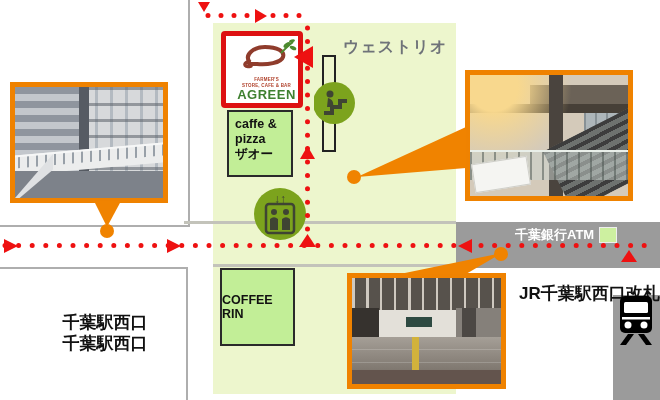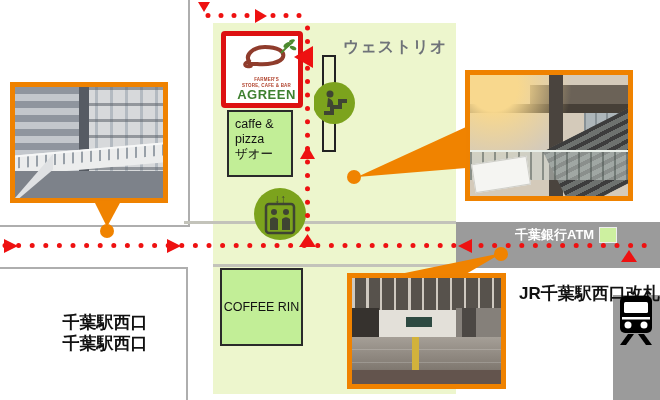--- a/index.html
+++ b/index.html
@@ -16,23 +16,23 @@
   .street-line{height:3px;background:#c3c3ba;}
   #street-line-a{left:184px;top:221px;width:272px;}
   #street-line-b{left:213px;top:264px;width:243px;}
   
   #building-label{left:343px;top:37px;font-size:16px;font-weight:bold;color:#6f7379;letter-spacing:1px;}
   #rotary-label{left:25px;top:312px;width:160px;text-align:center;font-size:17px;font-weight:bold;color:#111;line-height:21px;}
   #atm-label{left:515px;top:226px;font-size:13px;font-weight:bold;color:#ffffff;}
   #atm-square{left:599px;top:227px;width:16px;height:14px;background:#cdf0a0;border:1px solid #eeeeee;}
   #jr-label{left:519px;top:270px;font-size:17px;font-weight:bold;color:#111;margin-top:12px;}
   
-  .shopbox{background:#c2ee97;border:2px solid #2a2a2a;box-sizing:border-box;color:#111;font-weight:normal;}
+  .shopbox{background:#c2ee97;border:2px solid #2a2a2a;box-sizing:border-box;color:#111;font-weight:bold;}
   #zao-box{left:227px;top:110px;width:66px;height:67px;font-size:12.5px;line-height:15px;padding:5px 0 0 6px;}
-  #coffee-box{left:220px;top:268px;width:83px;height:78px;font-size:12.5px;display:flex;align-items:center;justify-content:center;}
+  #coffee-box{left:220px;top:268px;width:75px;height:78px;font-size:12.5px;display:flex;align-items:center;justify-content:center;}
   
   #agreen-box{left:221px;top:31px;width:82px;height:77px;background:#fff;border:5px solid #dd1111;border-radius:4px;box-sizing:border-box;text-align:center;padding-left:9px;}
   #agreen-box .tag{font-size:4.5px;font-weight:bold;color:#b0402a;line-height:5.5px;letter-spacing:.2px;}
   #agreen-name{font-size:13px;font-weight:800;color:#3f8030;letter-spacing:.5px;line-height:14px;}
   
   .photo{border:5px solid #ef8200;background:#c7cbd1;overflow:hidden;}
   #photo-deck{left:10px;top:82px;width:148px;height:111px;}
   #photo-atrium{left:465px;top:70px;width:158px;height:121px;background:#d4caba;}
   #photo-concourse{left:347px;top:273px;width:149px;height:106px;background:#b3aca4;}
   .ph{position:absolute;}

